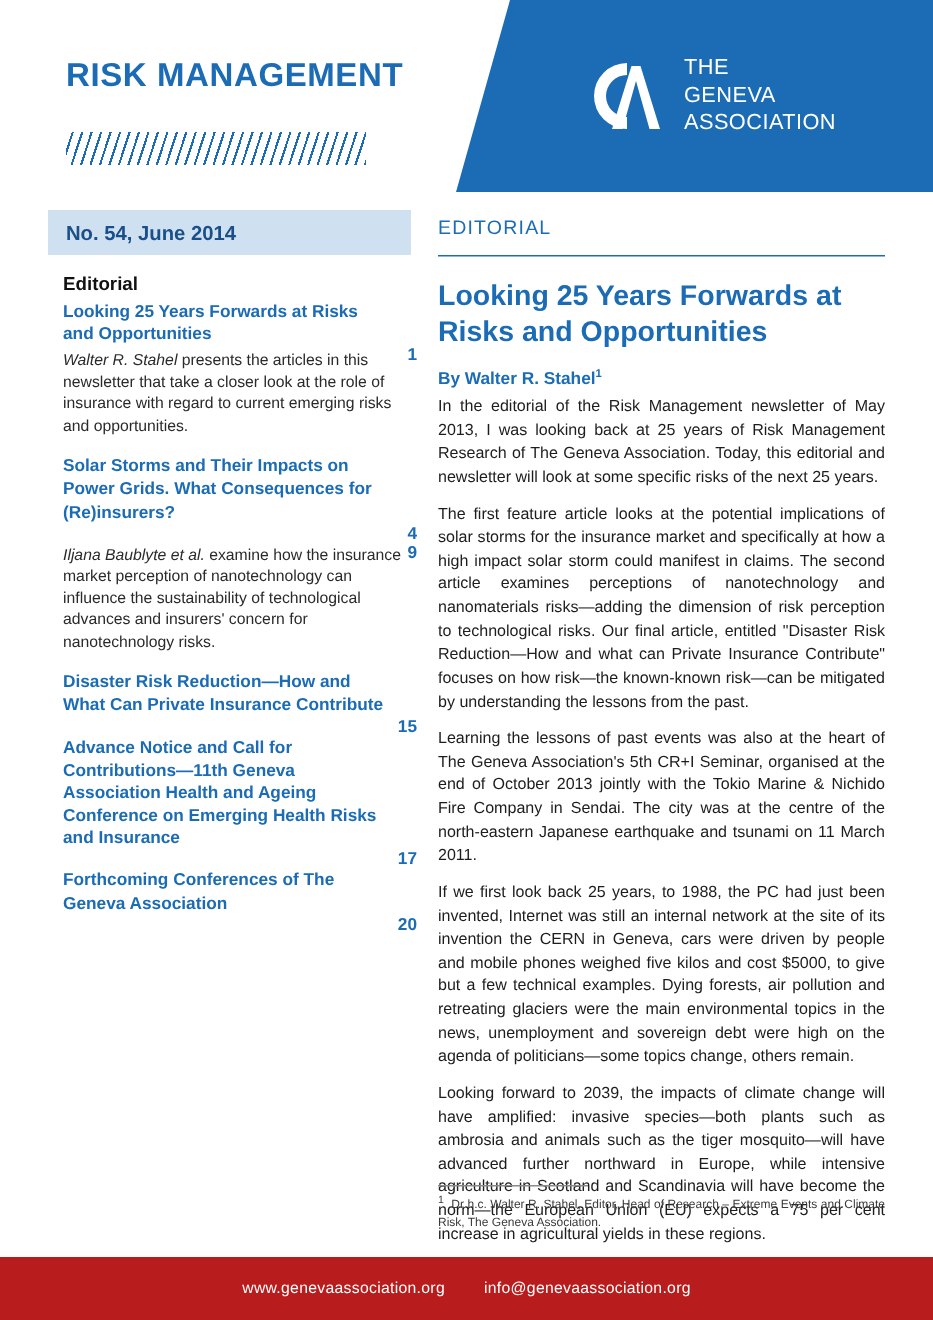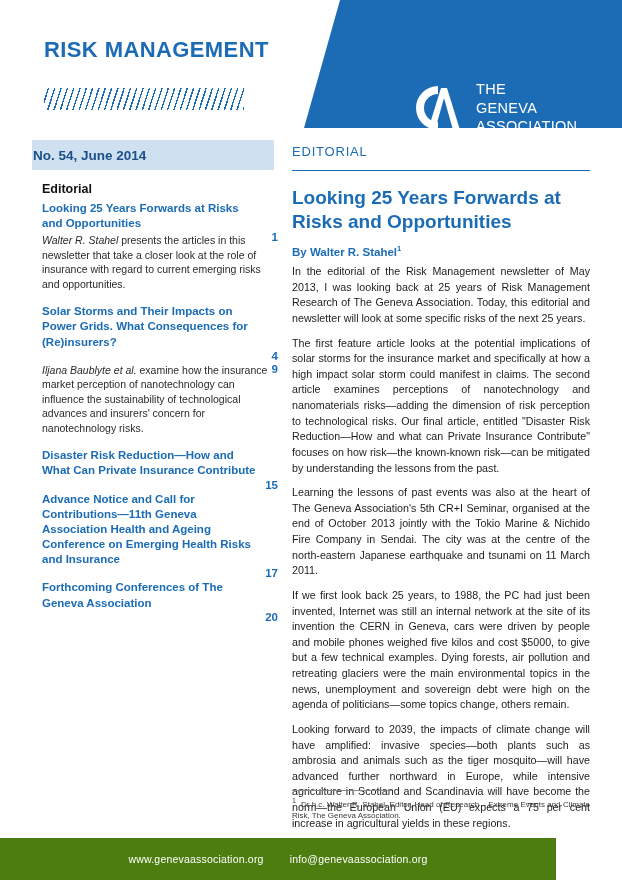--- a/index.html
+++ b/index.html
@@ -53,24 +53,23 @@
     width: 200px;
     height: 22px;
     background: repeating-linear-gradient(
       -72deg,
       #1b6cb5 0px, #1b6cb5 1.4px,
       transparent 1.4px, transparent 6px
     );
   }
   .logo-wrap {
     position: absolute;
-    left: 408px; top: 36px;
+    left: 388px; top: 36px;
     display: flex;
     align-items: center;
-    margin-top: 44px;
   }
   .logo-mark {
     width: 56px; height: 56px;
     position: relative;
     margin-right: 12px;
   }
   .logo-text {
     color: #ffffff;
     font-size: 14.5px;
     line-height: 1.28;
@@ -82,21 +81,21 @@
 
   
   .issue-box {
     position: absolute;
     left: 32px; top: 140px;
     width: 242px;
     height: 30px;
     background: #cfe0f0;
     display: flex;
     align-items: center;
-    padding-left: 1px;
+    padding-left: 12px;
   }
   .issue-box span {
     color: #1b4f8a;
     font-size: 13.5px;
     font-weight: bold;
   }
 
   .toc {
     position: absolute;
     left: 42px; top: 182px;
@@ -193,23 +192,23 @@
   .footnote .fn-mark {
     font-size: 7px;
     vertical-align: super;
     margin-right: 5px;
   }
 
   
   .footer {
     position: absolute;
     left: 0; bottom: 0;
-    width: 556px;
+    width: 622px;
     height: 42px;
-    background: #4d7c0f;
+    background: #b91c1c;
     display: flex;
     align-items: center;
     justify-content: center;
   }
   .footer a, .footer span {
     color: #ffffff;
     font-size: 10.5px;
     text-decoration: none;
     letter-spacing: 0.2px;
   }

